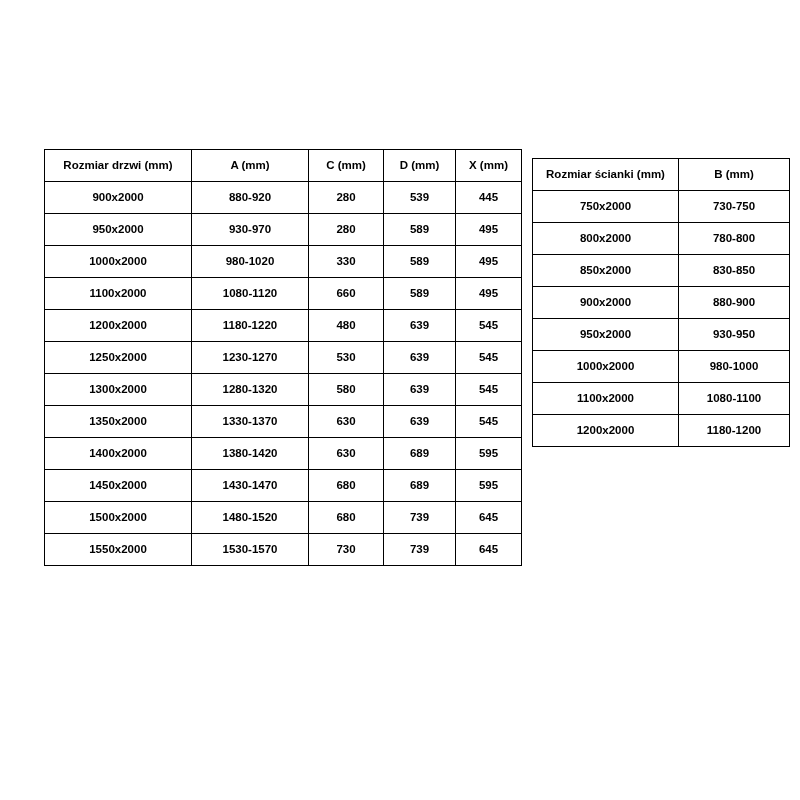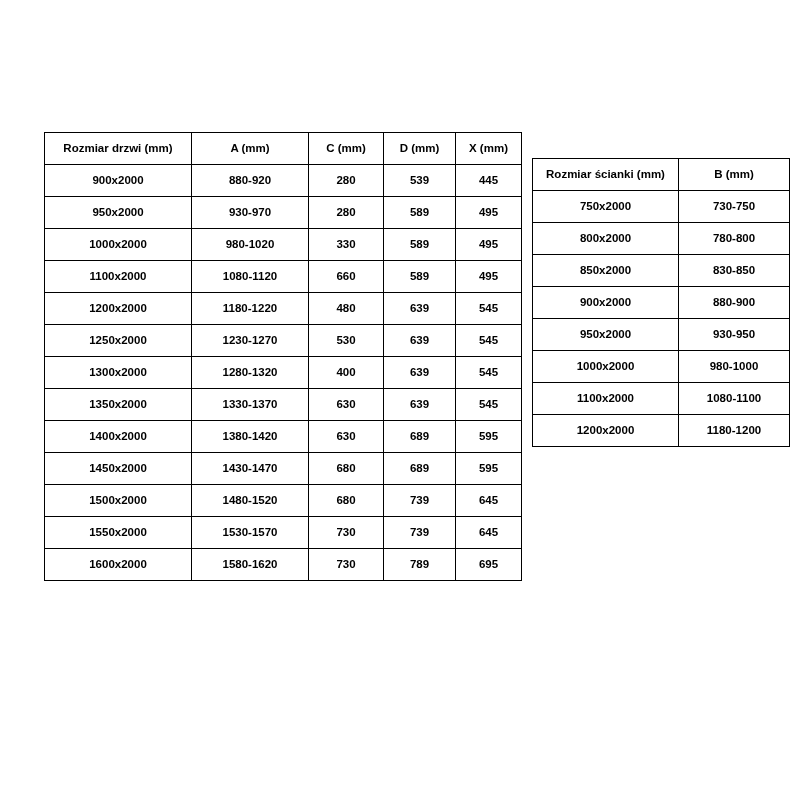--- a/index.html
+++ b/index.html
@@ -20,21 +20,21 @@
     top: 0;
     left: 0;
     width: 800px;
     height: 800px;
   }
   .table-wrap {
     position: absolute;
   }
   #doors-table-wrap {
     left: 11px;
-    top: 132px;
+    top: 149px;
     padding-left: 33px;
   }
   #walls-table-wrap {
     left: 532px;
     top: 158px;
   }
   table.spec {
     border-collapse: collapse;
     table-layout: fixed;
   }
@@ -125,21 +125,21 @@
         <tr>
           <td>1250x2000</td>
           <td>1230-1270</td>
           <td>530</td>
           <td>639</td>
           <td>545</td>
         </tr>
         <tr>
           <td>1300x2000</td>
           <td>1280-1320</td>
-          <td>400</td>
+          <td>580</td>
           <td>639</td>
           <td>545</td>
         </tr>
         <tr>
           <td>1350x2000</td>
           <td>1330-1370</td>
           <td>630</td>
           <td>639</td>
           <td>545</td>
         </tr>
@@ -163,27 +163,20 @@
           <td>680</td>
           <td>739</td>
           <td>645</td>
         </tr>
         <tr>
           <td>1550x2000</td>
           <td>1530-1570</td>
           <td>730</td>
           <td>739</td>
           <td>645</td>
-        </tr>
-        <tr>
-          <td>1600x2000</td>
-          <td>1580-1620</td>
-          <td>730</td>
-          <td>789</td>
-          <td>695</td>
         </tr>
       </tbody>
     </table>
   </div>
 
   <div class="table-wrap" id="walls-table-wrap">
     <table class="spec" id="walls-table">
       <colgroup>
         <col class="c0">
           <col class="c1">

